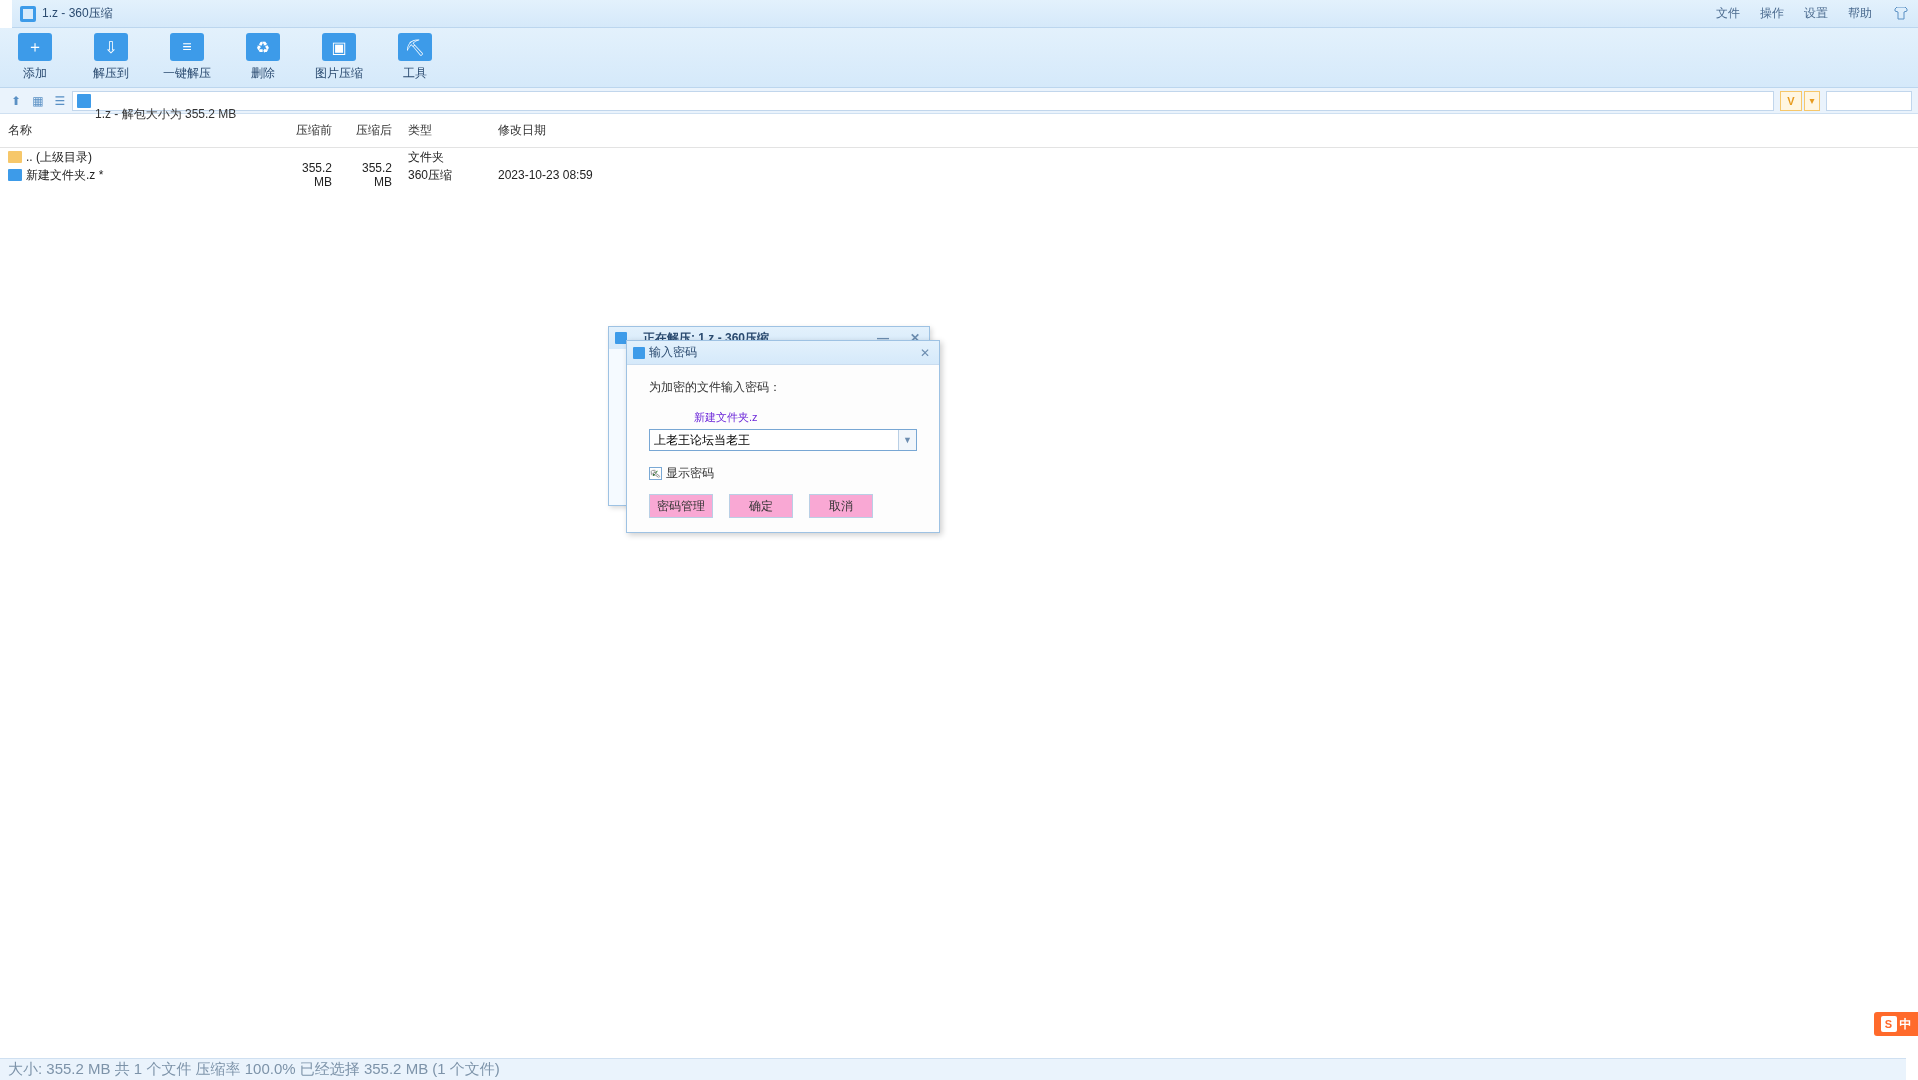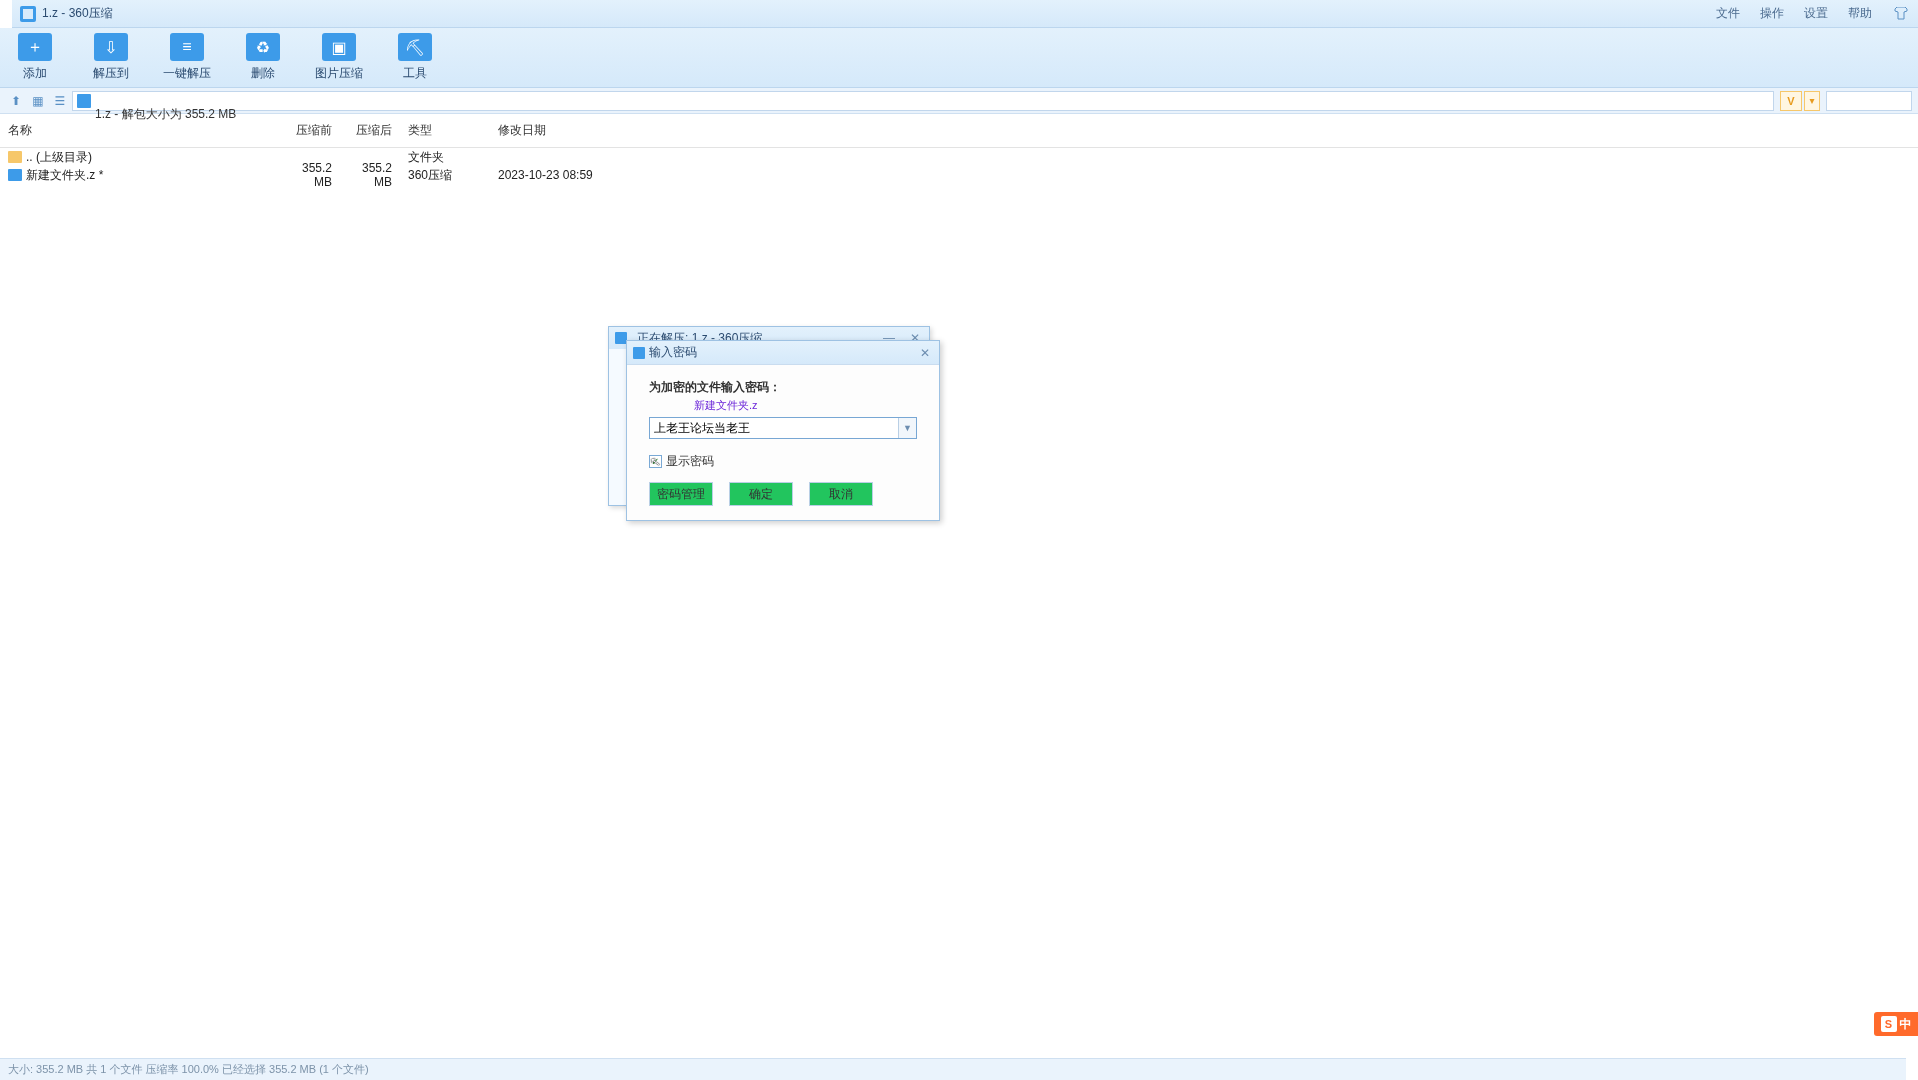--- a/index.html
+++ b/index.html
@@ -39,49 +39,49 @@
 .row { height:18px; display:flex; align-items:center; font-size:12px; color:#222; }
 .row .cell { padding:0 8px; }
 .row .cell.name { width:280px; display:flex; align-items:center; gap:4px; }
 .row .cell.before { width:60px; text-align:right; }
 .row .cell.after { width:60px; text-align:right; }
 .row .cell.type { width:90px; }
 .row .cell.date { width:140px; }
 .folder-glyph { width:14px; height:12px; background:#f6c76a; border-radius:1px; }
 .archive-glyph { width:14px; height:12px; background:#3d9be9; border-radius:1px; }
 
-.status { position:absolute; bottom:0; left:0; right:12px; height:22px; background:#eaf3fc; border-top:1px solid #cfe0f1; display:flex; align-items:center; padding:0 8px; font-size:11px; color:#7d93a9; }
+.status { position:absolute; bottom:0; left:0; right:12px; height:22px; background:#eaf3fc; border-top:1px solid #cfe0f1; display:flex; align-items:center; padding:0 8px; font-size:15px; color:#7d93a9; }
 
 .ime-badge { position:absolute; right:0; bottom:44px; width:44px; height:24px; background:#ff6a2b; border-radius:3px 0 0 3px; display:flex; align-items:center; justify-content:center; color:#fff; font-size:12px; font-weight:bold; }
 .ime-badge .sq { width:16px;height:16px;background:#fff;color:#ff6a2b;border-radius:2px;display:flex;align-items:center;justify-content:center;font-size:11px;margin-right:3px;}
 
 
 .bg-dialog { position:absolute; left:608px; top:326px; width:322px; height:180px; background:#f5faff; border:1px solid #9ec2e3; box-shadow:2px 2px 5px rgba(0,0,0,.15); }
-.bg-dialog .hd { height:22px; background:linear-gradient(#e3f1fc,#d5e9fa); display:flex; align-items:center; padding:0 6px; font-size:12px; color:#2b4b70; gap:10px;}
+.bg-dialog .hd { height:22px; background:linear-gradient(#e3f1fc,#d5e9fa); display:flex; align-items:center; padding:0 6px; font-size:12px; color:#2b4b70; gap:16px;font-weight:bold;}
 .bg-dialog .hd .sp{flex:1;}
 .bg-dialog .hd .min,.bg-dialog .hd .cls{width:16px;text-align:center;color:#6c8db0;}
 .bg-dialog .foot { position:absolute; bottom:6px; right:8px; display:flex; gap:6px;}
 .bg-dialog .foot .btn{ width:56px; height:20px; border:1px solid #b9cfe5; background:#fff; font-size:12px;}
 
 
 .pw-dialog { position:absolute; left:626px; top:340px; width:314px; background:#fdfdfd; border:1px solid #9ec2e3; box-shadow:2px 2px 6px rgba(0,0,0,.2); }
 .pw-dialog .hd { height:24px; background:linear-gradient(#e3f1fc,#d5e9fa); display:flex; align-items:center; padding:0 6px; font-size:12px; color:#2b4b70; gap:4px; border-bottom:1px solid #c9dcef;}
 .pw-dialog .hd .sp{flex:1;}
 .pw-dialog .hd .cls{width:16px;text-align:center;color:#6c8db0;cursor:default;}
 .pw-dialog .body { padding:14px 22px 14px; }
-.pw-dialog .lbl { font-size:12px; color:#333; margin-bottom:2px;font-weight:bold; }
+.pw-dialog .lbl { font-size:12px; color:#333; margin-bottom:14px; }
 .pw-dialog .fname { font-size:11px; color:#6d28d9; margin-bottom:4px;margin-left:45px; }
 .pw-dialog .combo { display:flex; border:1px solid #78a7d4; height:22px; }
 .pw-dialog .combo input { flex:1; border:none; outline:none; padding:0 4px; font-size:12px; }
 .pw-dialog .combo .dd { width:18px; border-left:1px solid #b9cfe5; background:#f1f6fb; display:flex; align-items:center; justify-content:center; color:#6c8db0; font-size:9px;}
 .pw-dialog .chk { display:flex; align-items:center; gap:4px; margin-top:14px; font-size:12px; color:#333; position:relative;}
 .pw-dialog .chk .box { width:13px; height:13px; border:1px solid #7aa9d5; background:#fff; display:flex; align-items:center; justify-content:center; color:#2e7d32; font-size:10px;}
 .pw-dialog .chk .cursor { position:absolute; left:1px; top:1px; font-size:13px; color:#fff; text-shadow:0 0 1px #000,0 0 1px #000; transform:rotate(-10deg);}
 .pw-dialog .btns { display:flex; gap:16px; margin-top:12px; }
-.pw-dialog .btns button { width:64px; height:24px; border:1px solid #b9cfe5; background:#22c55e; font-size:12px; color:#333; cursor:default;}
+.pw-dialog .btns button { width:64px; height:24px; border:1px solid #b9cfe5; background:#f9a8d4; font-size:12px; color:#333; cursor:default;}
 </style>
 </head>
 <body>
 
 <div class="titlebar">
   <div class="app-icon">
       <svg width="10" height="10">
         <rect width="10" height="10" fill="#fff" opacity=".8"></rect>
       </svg>
     </div>

